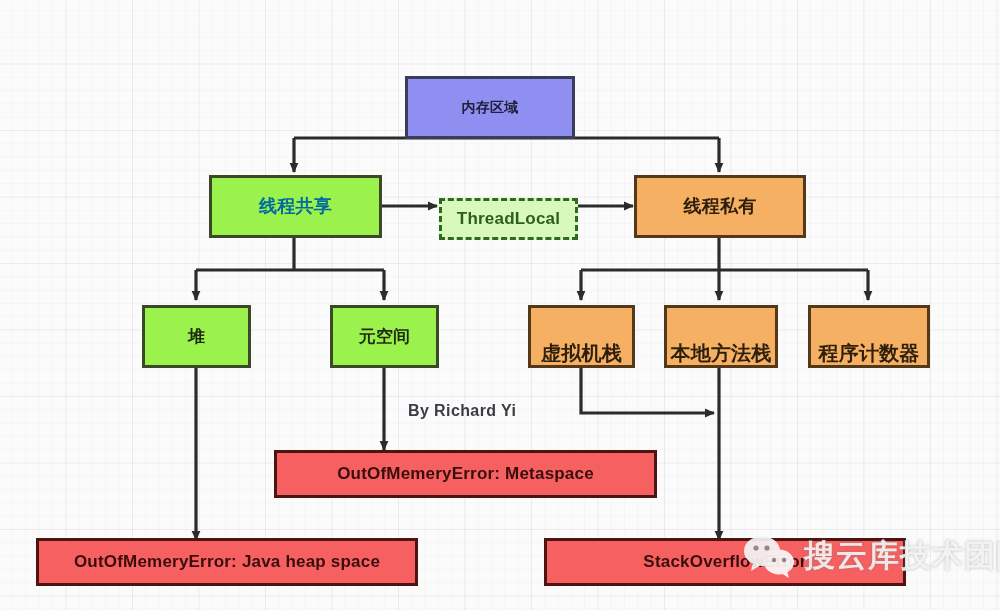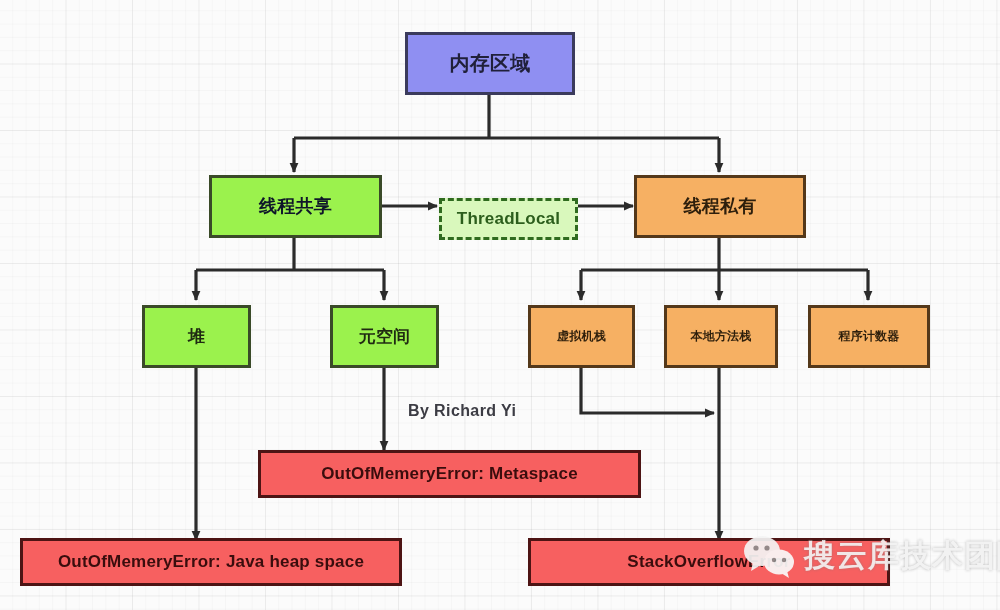--- a/index.html
+++ b/index.html
@@ -37,26 +37,27 @@
     justify-content: center;
     text-align: center;
     font-weight: bold;
     line-height: 1.15;
     letter-spacing: 0.2px;
   }
   .n-root {
     background: #8f8ff2;
     border: 3px solid #3b3b5c;
     color: #20203a;
-    font-size: 20px;
+    font-size: 14px;
+    margin-top: 44px;
   }
   .n-green {
     background: #9bf24d;
     border: 3px solid #3a4a28;
-    color: #0f172a;
+    color: #0369a1;
     font-size: 18px;
   }
   .n-green-sm {
     background: #9bf24d;
     border: 3px solid #3a4a28;
     color: #1f2a12;
     font-size: 17px;
   }
   .n-dashed {
     background: #d9f8bc;
@@ -67,27 +68,29 @@
   .n-orange {
     background: #f6b063;
     border: 3px solid #54381a;
     color: #2e1f0c;
     font-size: 18px;
   }
   .n-orange-sm {
     background: #f6b063;
     border: 3px solid #54381a;
     color: #2e1f0c;
-    font-size: 12px;
+    font-size: 20px;
+    align-items: flex-end;
   }
   .n-red {
     background: #f76060;
     border: 3px solid #4d1414;
     color: #3a0d0d;
     font-size: 17px;
+    margin-left: 16px;
   }
   .note {
     position: absolute;
     font-size: 16px;
     font-weight: bold;
     color: #3c3c44;
     letter-spacing: 0.4px;
     white-space: nowrap;
   }
   .watermark {

